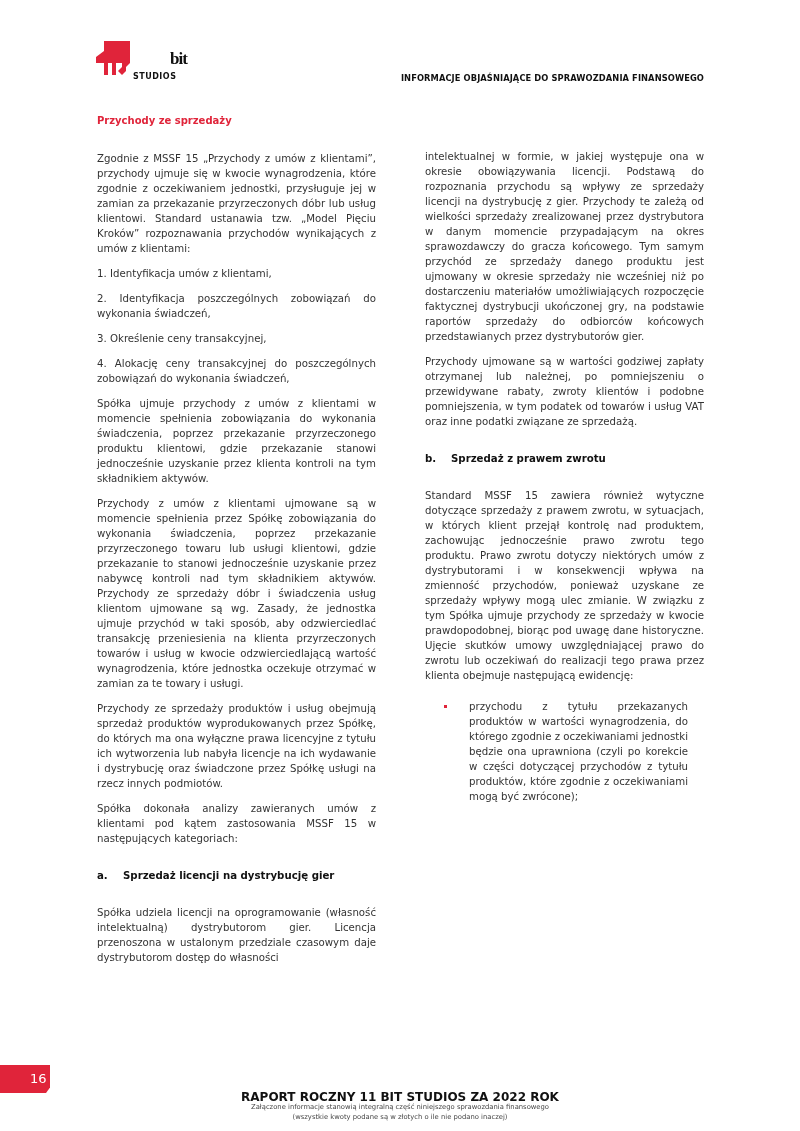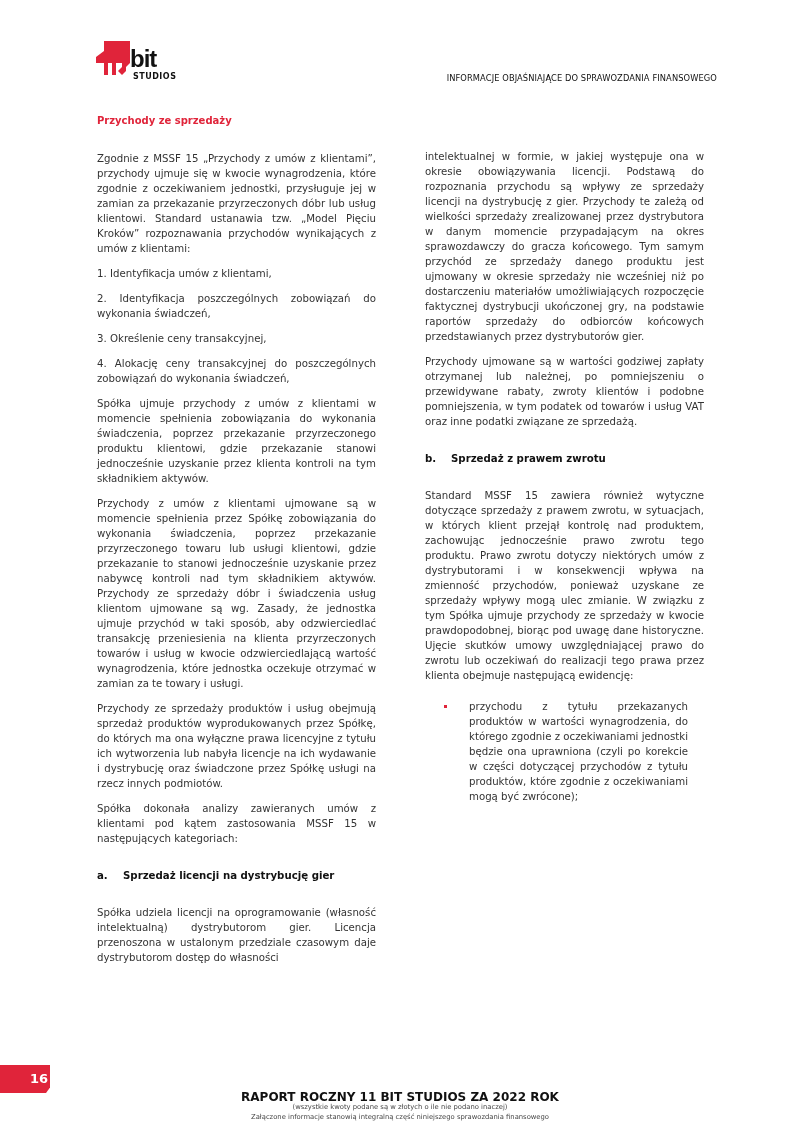--- a/index.html
+++ b/index.html
@@ -26,44 +26,45 @@
       position: absolute;
       left: 0;
       top: 0;
       width: 34px;
       height: 34px;
     }
     .logo-bit {
       position: absolute;
       left: 34px;
       top: 6px;
-      font-family: Liberation Sans, sans-serif;
-      font-weight: bold;
-      font-size: 24px;
+      font-family: Liberation Serif, serif;
+      font-weight: bold;
+      font-size: 17px;
       letter-spacing: -1px;
       color: #111111;
       line-height: 24px;
+      padding-left: 40px;
     }
     .logo-studios {
       position: absolute;
       left: 37px;
       top: 31px;
       font-family: "DejaVu Sans", sans-serif;
       font-weight: bold;
       font-size: 8px;
       letter-spacing: 0.5px;
       color: #111111;
       line-height: 9px;
     }
     .header-title {
       position: absolute;
-      right: 83px;
+      right: 96px;
       top: 73px;
       font-family: "DejaVu Sans", sans-serif;
-      font-weight: normal;
+      font-weight: bold;
       font-size: 8.3px;
       color: #111111;
       letter-spacing: 0.1px;
     }
     .section-title {
       position: absolute;
       left: 97px;
       top: 115px;
       font-family: "DejaVu Sans", sans-serif;
       font-weight: bold;
@@ -121,21 +122,21 @@
       width: 50px;
       height: 28px;
       background: #e0243a;
       clip-path: polygon(0 0, 100% 0, 100% 80%, 92% 100%, 0 100%);
     }
     .page-number {
       position: absolute;
       left: 30px;
       top: 1071px;
       font-family: "DejaVu Sans", sans-serif;
-      font-weight: bold;
+      font-weight: normal;
       font-size: 13px;
       color: #ffffff;
     }
     .footer {
       position: absolute;
       left: 200px;
       width: 400px;
       top: 1063px;
       text-align: center;
       font-family: "DejaVu Sans", sans-serif;
@@ -197,15 +198,15 @@
       <span>przychodu z tytułu przekazanych produktów w wartości wynagrodzenia, do którego zgodnie z oczekiwaniami jednostki będzie ona uprawniona (czyli po korekcie w części dotyczącej przychodów z tytułu produktów, które zgodnie z oczekiwaniami mogą być zwrócone);</span>
     </li>
   </ul>
 </div>
 
 <div class="page-badge"></div>
 <div class="page-number">16</div>
 
 <div class="footer">
   <div class="footer-title">RAPORT ROCZNY 11 BIT STUDIOS ZA 2022 ROK</div>
+  <div class="footer-line">Załączone informacje stanowią integralną część niniejszego sprawozdania finansowego</div>
   <div class="footer-line">(wszystkie kwoty podane są w złotych o ile nie podano inaczej)</div>
-  <div class="footer-line">Załączone informacje stanowią integralną część niniejszego sprawozdania finansowego</div>
 </div>
 
 </body></html>

